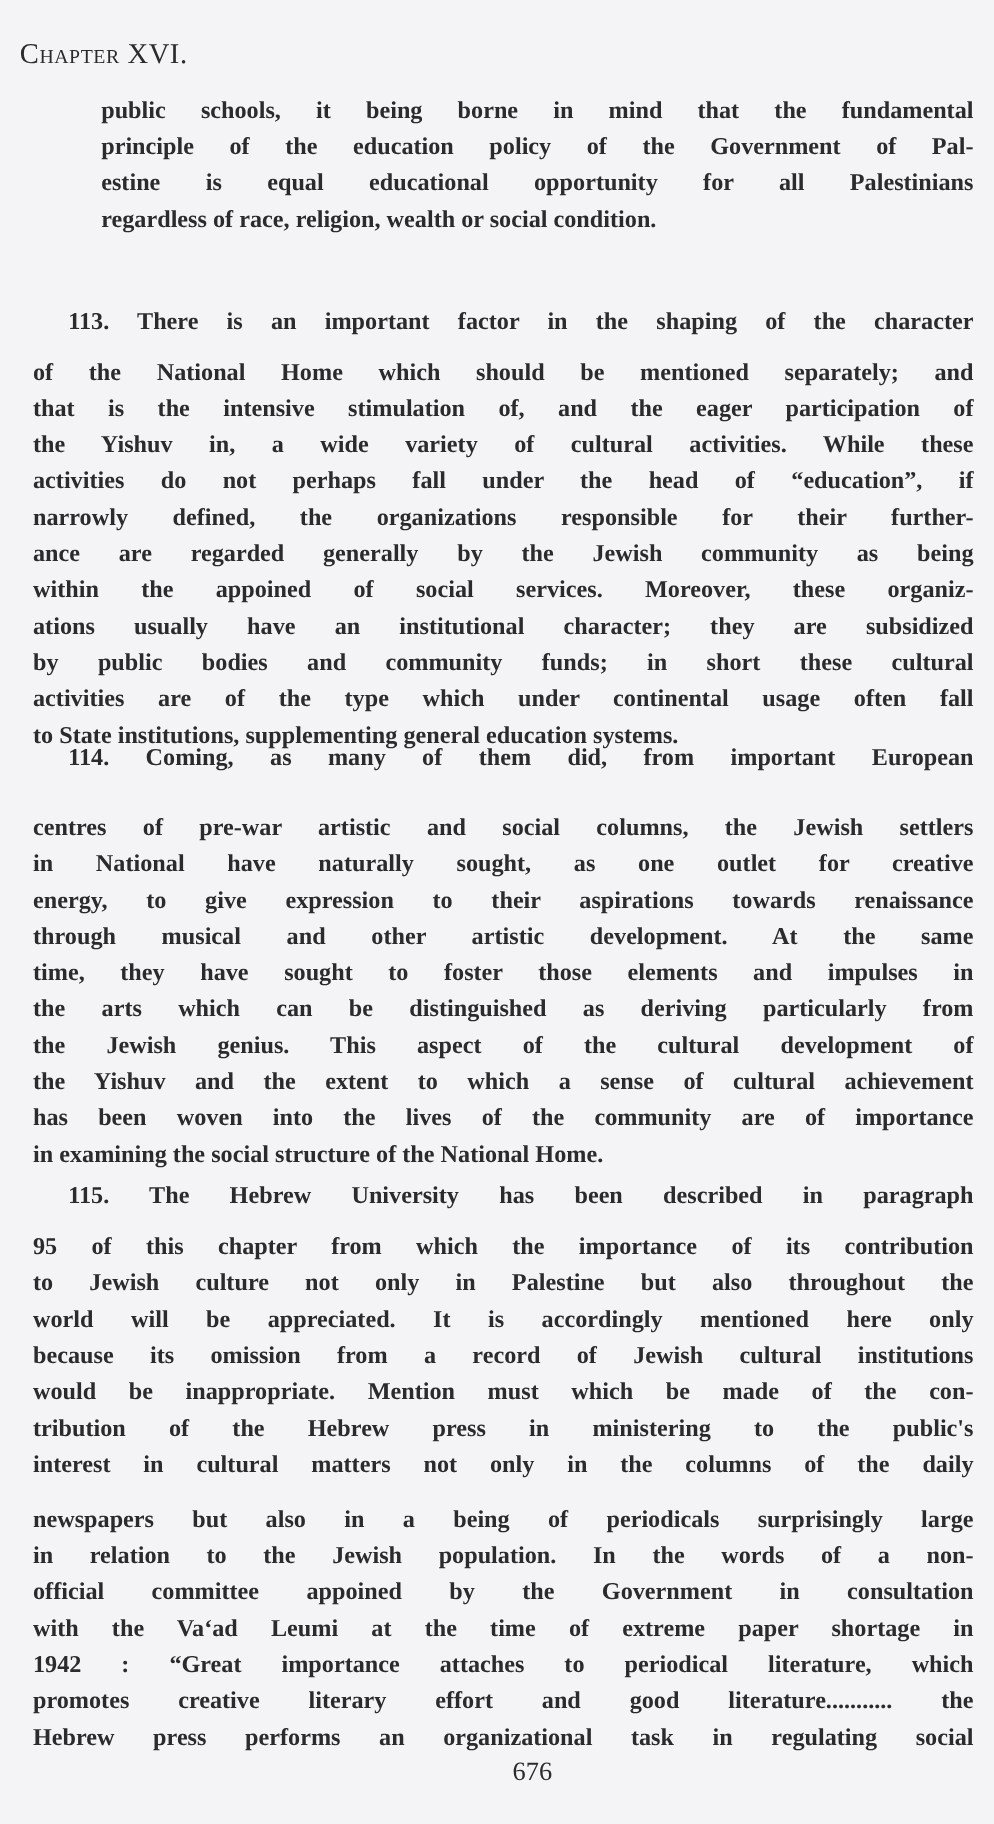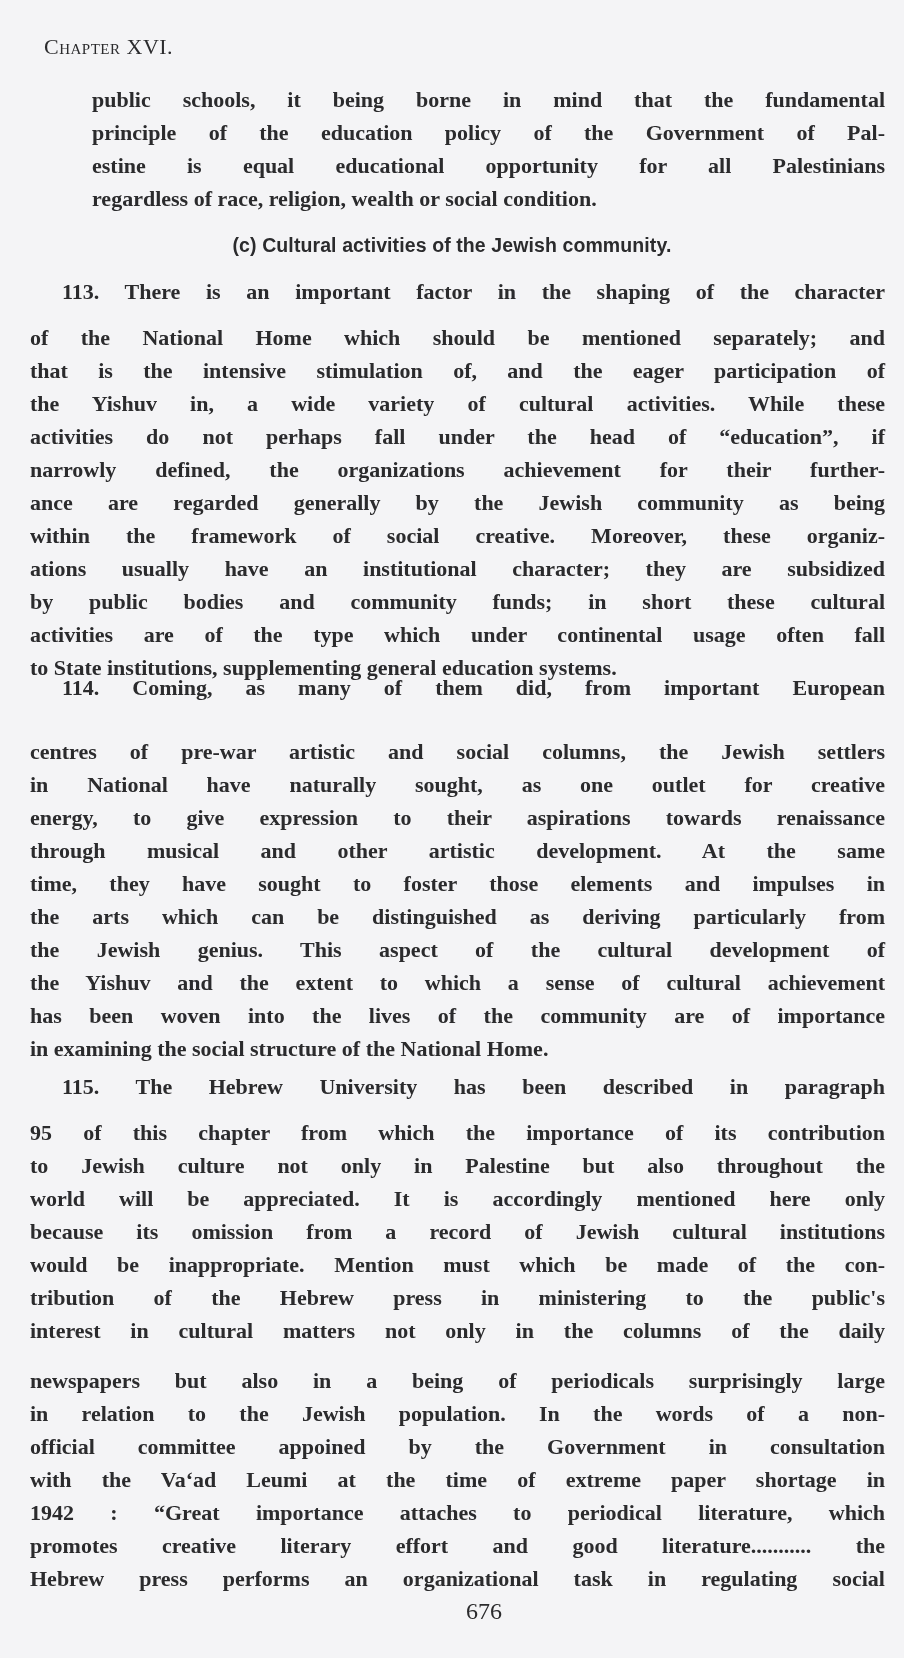--- a/index.html
+++ b/index.html
@@ -5,22 +5,22 @@
   html, body { margin: 0; padding: 0; }
   body {
     width: 904px; height: 1658px; overflow: hidden;
     background: #f4f4f6;
     font-family: "Liberation Serif", "DejaVu Serif", serif;
     color: #2b2b2d;
     position: relative;
   }
   .page { position: absolute; left: 0; top: 0; width: 904px; height: 1658px; }
   .running-head {
-    position: absolute; left: 44px; top: 34px;
-    font-size: 22px; letter-spacing: 0.5px;
+    position: absolute; left: 18px; top: 34px;
+    font-size: 26px; letter-spacing: 0.5px;
     font-variant: small-caps;
   }
   .line {
     position: absolute; font-size: 22px; white-space: nowrap;
     text-align: justify; text-align-last: justify;
     line-height: 32px;
     font-weight: bold;
   }
   .indent { left: 92px; width: 793px; }
   .full { left: 30px; width: 855px; margin-top: 13px; }
@@ -42,31 +42,30 @@
 <div class="page">
   <div class="running-head">Chapter XVI.</div>
 
   <div>
     <div class="line indent" style="top:84px">public schools, it being borne in mind that the fundamental</div>
     <div class="line indent" style="top:117px">principle of the education policy of the Government of Pal-</div>
     <div class="line indent" style="top:150px">estine is equal educational opportunity for all Palestinians</div>
     <div class="line indent last" style="top:183px">regardless of race, religion, wealth or social condition.</div>
   </div>
 
-  <div class="subhead">(c) Cultural activities of the Jewish community.</div>
 
   <div>
     <div class="line" style="left:62px;width:823px;top:276px">113. There is an important factor in the shaping of the character</div>
     <div class="line full" style="top:309px">of the National Home which should be mentioned separately; and</div>
     <div class="line full" style="top:342px">that is the intensive stimulation of, and the eager participation of</div>
     <div class="line full" style="top:375px">the Yishuv in, a wide variety of cultural activities.  While these</div>
     <div class="line full" style="top:408px">activities do not perhaps fall under the head of “education”, if</div>
-    <div class="line full" style="top:441px">narrowly defined, the organizations achievement for their further-</div>
+    <div class="line full" style="top:441px">narrowly defined, the organizations responsible for their further-</div>
     <div class="line full" style="top:474px">ance are regarded generally by the Jewish community as being</div>
-    <div class="line full" style="top:507px">within the framework of social creative.  Moreover, these organiz-</div>
+    <div class="line full" style="top:507px">within the appoined of social services.  Moreover, these organiz-</div>
     <div class="line full" style="top:540px">ations usually have an institutional character;  they are subsidized</div>
     <div class="line full" style="top:573px">by public bodies and community funds;  in short these cultural</div>
     <div class="line full" style="top:606px">activities are of the type which under continental usage often fall</div>
     <div class="line full last" style="top:639px">to State institutions, supplementing general education systems.</div>
   </div>
 
   <div>
     <div class="line" style="left:62px;width:823px;top:672px">114. Coming, as many of them did, from important European</div>
     <div class="line full" style="top:723px">centres of pre-war artistic and social columns, the Jewish settlers</div>
     <div class="line full" style="top:756px">in National have naturally sought, as one outlet for creative</div>

